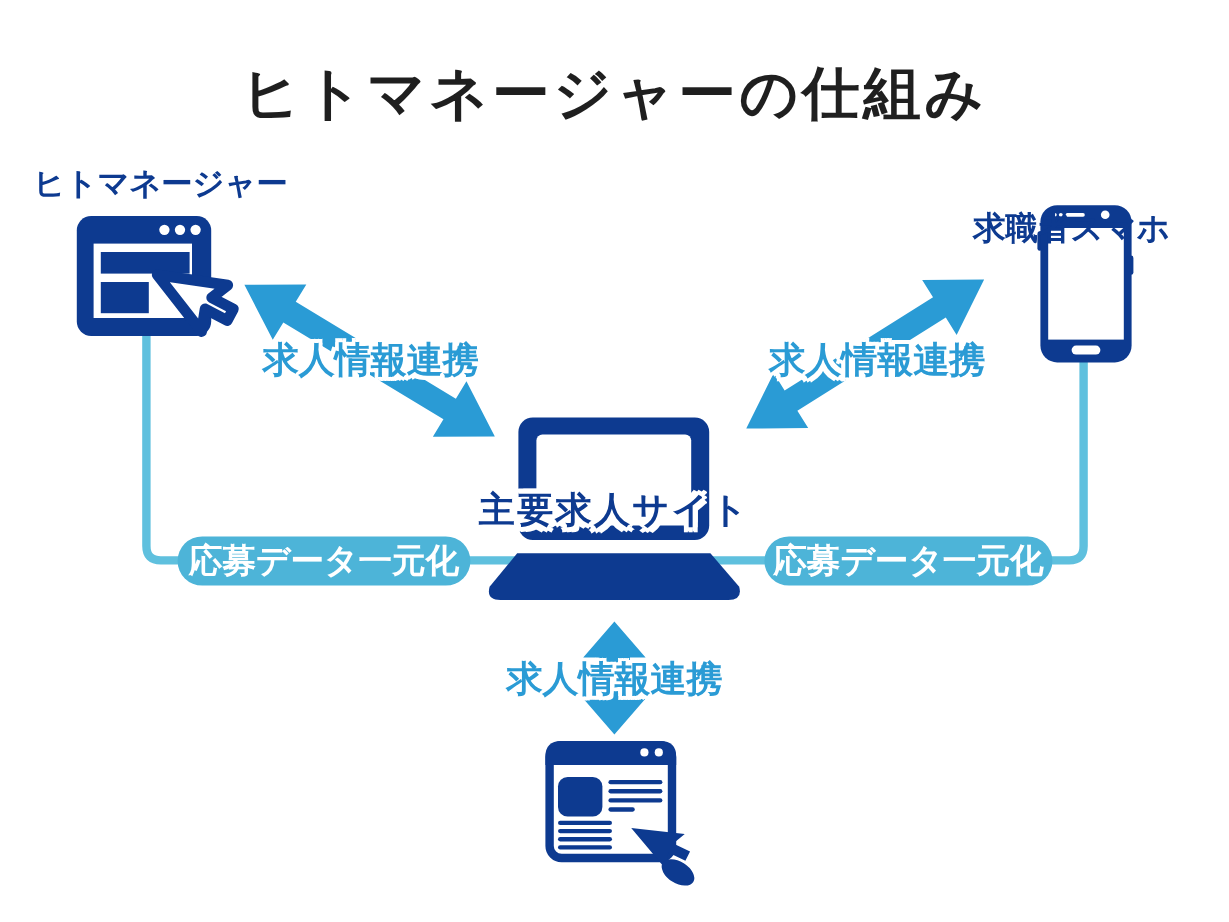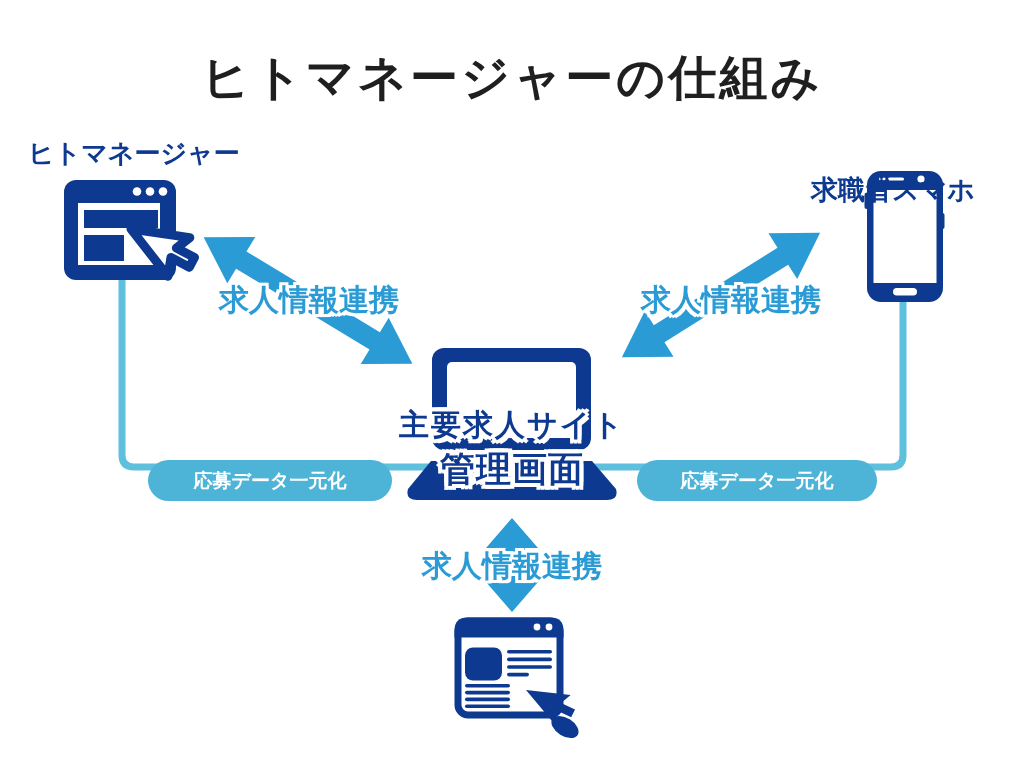--- a/index.html
+++ b/index.html
@@ -32,21 +32,21 @@
   .halo-navy{
     color:var(--navy);
     text-shadow:-4px -4px 0 #fff,0 -4px 0 #fff,4px -4px 0 #fff,-4px 0 0 #fff,
                  4px 0 0 #fff,-4px 4px 0 #fff,0 4px 0 #fff,4px 4px 0 #fff,
                 -3px -3px 0 #fff,3px -3px 0 #fff,-3px 3px 0 #fff,3px 3px 0 #fff,
                 -2px 0 0 #fff,2px 0 0 #fff,0 2px 0 #fff,0 -2px 0 #fff;
   }
   .pill{
     position:absolute;height:41px;border-radius:21px;background:var(--badge);
     display:flex;align-items:center;justify-content:center;
-    color:#fff;font-weight:bold;font-size:19px;white-space:nowrap;margin-top:13px;
+    color:#fff;font-weight:bold;font-size:28px;white-space:nowrap;
   }
 </style>
 </head>
 <body>
 
 <div class="stage">
 
   <svg width="1024" height="768" viewBox="0 0 1024 768">
 
     <g>
@@ -129,16 +129,15 @@
   <div class="txt link-label center" style="left:731px;top:280px;">求人情報連携</div>
 
   <div class="txt link-label center" style="left:512px;top:546px;">求人情報連携</div>
 
   <div class="pill" style="left:148px;top:447px;width:244px;">応募データ一元化</div>
 
   <div class="pill" style="left:637px;top:447px;width:240px;">応募データ一元化</div>
 
   <div class="txt halo-navy center" style="left:512px;top:405px;font-size:30px;letter-spacing:2px;">主要求人サイト</div>
 
-  <div class="txt halo-navy center" style="left:512px;top:446px;font-size:35px;letter-spacing:1px;">管理画面</div>
 
 
 </div>
 
 </body></html>

